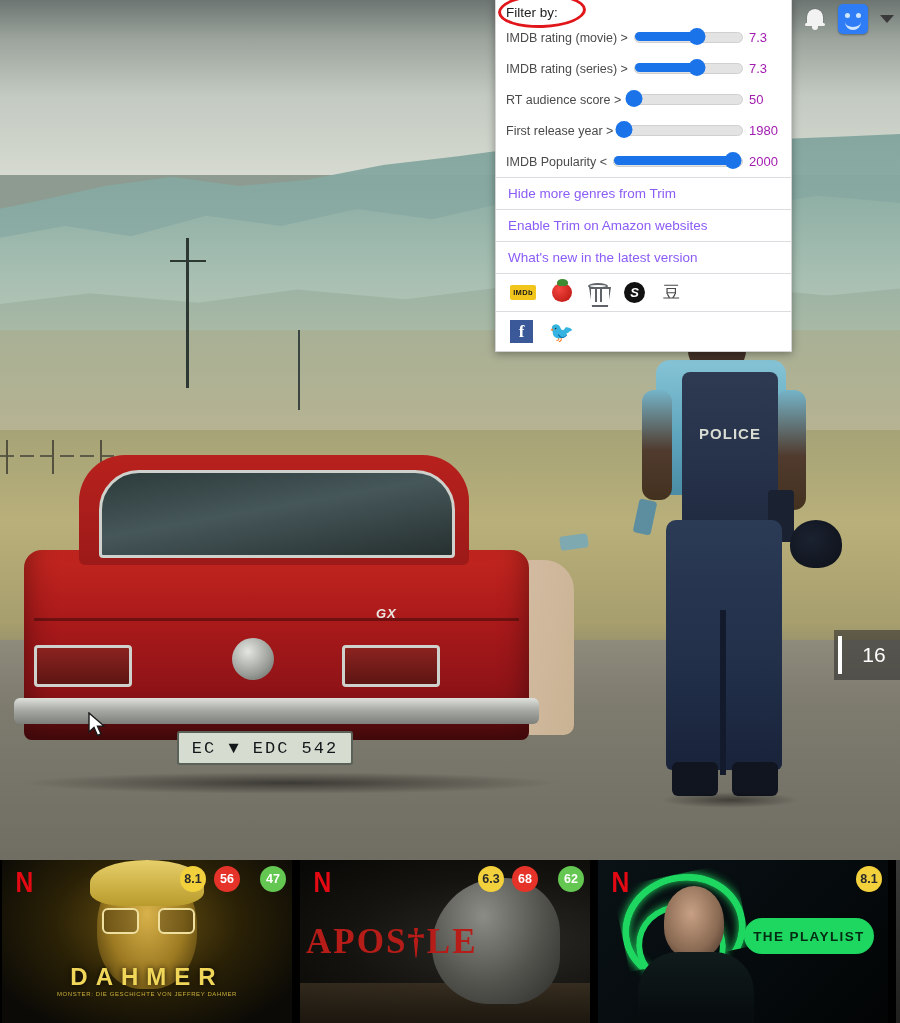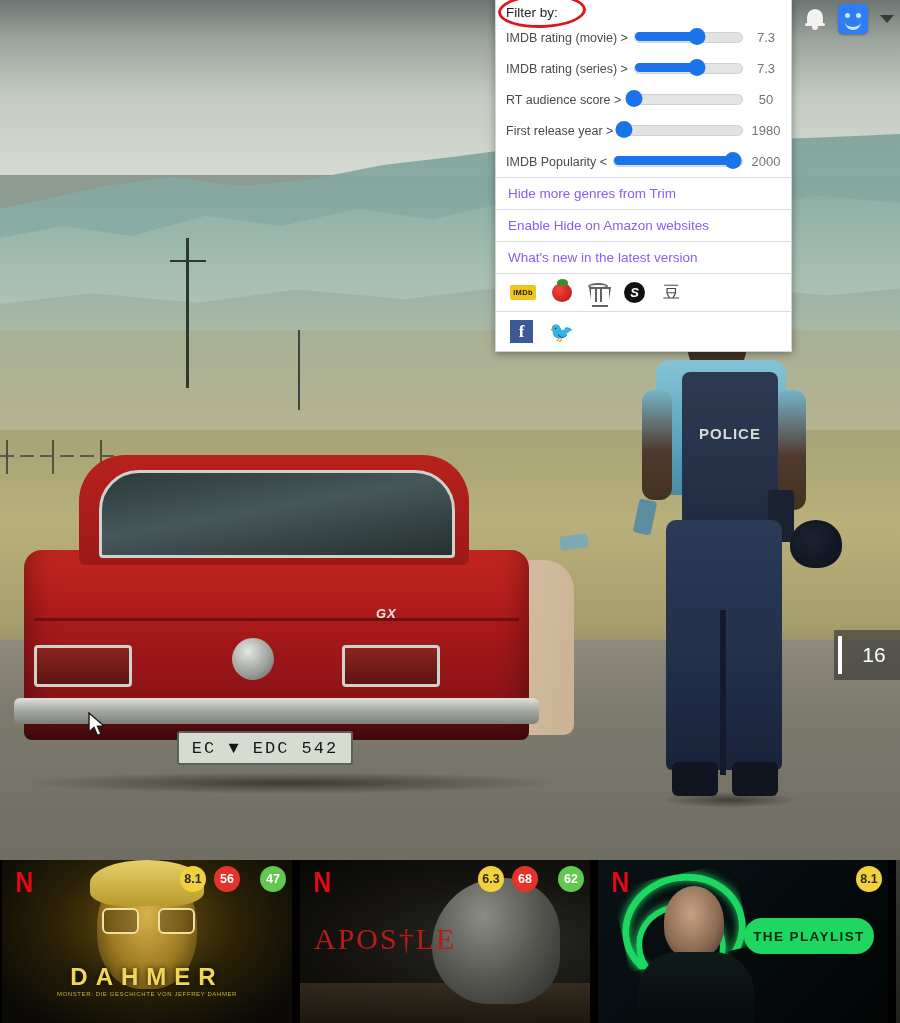--- a/index.html
+++ b/index.html
@@ -223,21 +223,21 @@
   .slider-label { font-size:12.5px; color:#4a4a4a; white-space:nowrap; }
   .slider-track {
     position:relative; height:9px; border-radius:6px; background:#e3e3e3;
     border:1px solid #d0d0d0; margin:0 6px; flex:1;
   }
   .slider-fill { position:absolute; left:0; top:-1px; height:9px; border-radius:6px; background:#1a73e8; }
   .slider-thumb {
     position:absolute; top:-5px; width:17px; height:17px; border-radius:50%;
     background:#1a73e8; transform:translateX(-50%);
   }
-  .slider-value { width:34px; text-align:center; font-size:13px; color:#737373; }
+  .slider-value { width:34px; text-align:left; font-size:13px; color:#a21caf; }
   .menu-sep { height:1px; background:#dadce0; margin:0; }
   .menu-item {
     padding:8px 12px; font-size:13.5px; color:#8b5cf6; cursor:pointer;
   }
   .icon-row { display:flex; align-items:center; gap:16px; padding:8px 14px; }
   .ic-imdb {
     width:26px; height:15px; background:#f2c51c; border-radius:2px;
     color:#1a1a1a; font-size:7.5px; font-weight:bold; letter-spacing:.3px;
     display:flex; align-items:center; justify-content:center; font-family:"Liberation Sans",sans-serif;
   }
@@ -350,22 +350,22 @@
   .ap-figure {
     position:absolute; left:132px; top:18px; width:128px; height:126px;
     background: radial-gradient(ellipse at 40% 30%, #8c8c86, #53534e 55%, #2b2b28 100%);
     border-radius: 58% 46% 40% 48%;
   }
   .ap-ground {
     position:absolute; left:0; bottom:0; width:290px; height:40px;
     background: linear-gradient(180deg, rgba(74,60,40,.6), rgba(30,24,16,.9));
   }
   .ap-title {
-    position:absolute; left:14px; top:62px;
-    color:#b61c18; font-size:30px; font-weight:normal; letter-spacing:2px;
+    position:absolute; left:6px; top:62px;
+    color:#b61c18; font-size:35px; font-weight:bold; letter-spacing:2px;
     font-family:"Liberation Serif", serif;
   }
   .art-playlist { background: linear-gradient(135deg,#0a1216 0%, #050a0c 60%, #020404 100%); }
   .pl-neon {
     position:absolute; left:24px; top:14px; width:110px; height:96px;
     border:7px solid #1ed760; border-radius:50%;
     box-shadow: 0 0 10px #1ed760, inset 0 0 8px #1ed760;
     transform: rotate(-12deg);
     clip-path: polygon(0 0, 100% 0, 100% 78%, 0 78%);
   }
@@ -516,21 +516,21 @@
       <span class="slider-track">
         <span class="slider-fill" style="width:93%"></span>
         <span class="slider-thumb" style="left:93%"></span>
       </span>
       <span class="slider-value">2000</span>
     </div>
 
     <div class="menu-sep"></div>
     <div class="menu-item">Hide more genres from Trim</div>
     <div class="menu-sep"></div>
-    <div class="menu-item">Enable Hide on Amazon websites</div>
+    <div class="menu-item">Enable Trim on Amazon websites</div>
     <div class="menu-sep"></div>
     <div class="menu-item">What's new in the latest version</div>
     <div class="menu-sep"></div>
 
     <div class="icon-row">
       <span class="ic-imdb">IMDb</span>
       <span class="ic-tomato"></span>
       <span class="ic-bucket">
         <span class="top"></span>
           <span class="cup"></span>

